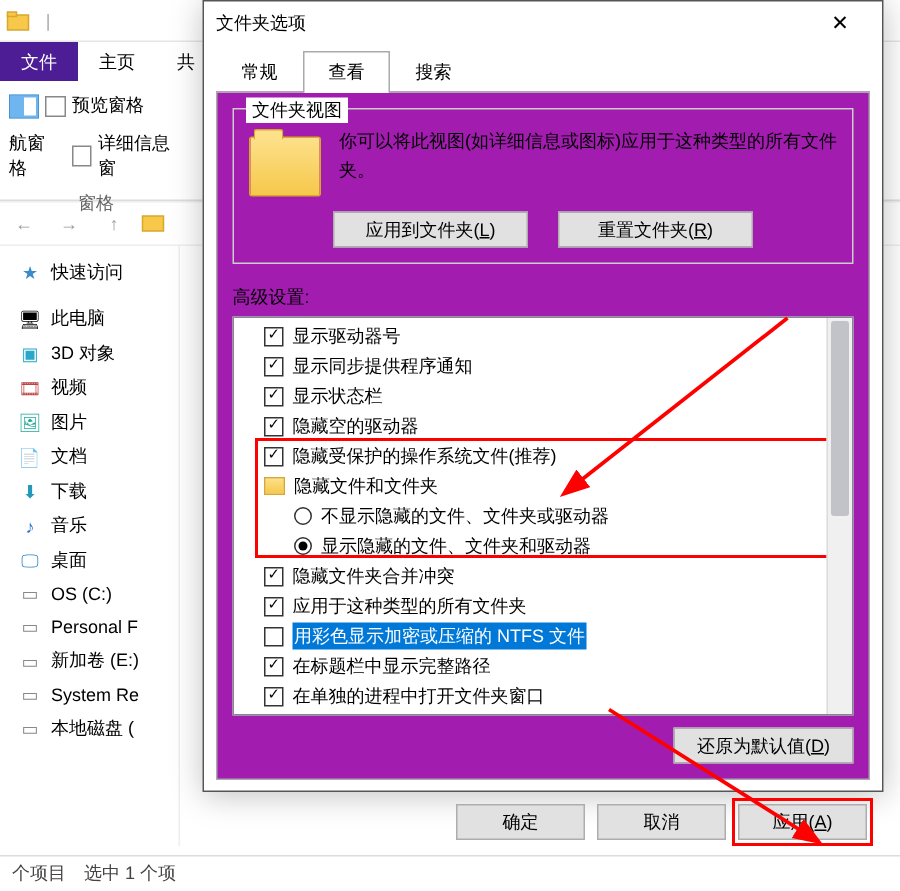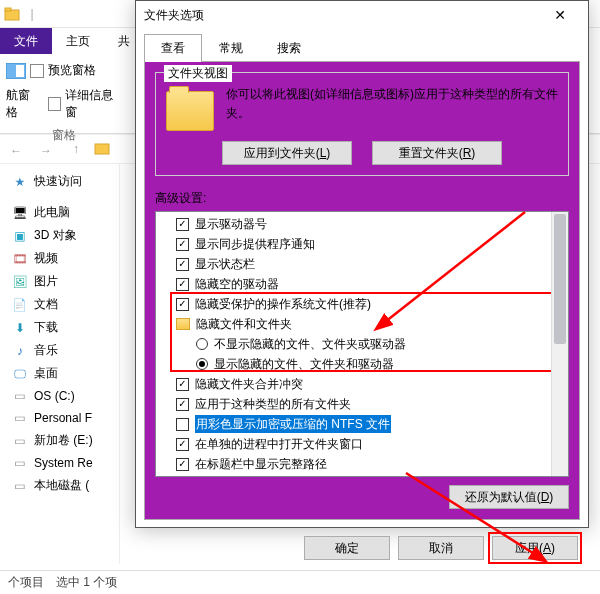--- a/index.html
+++ b/index.html
@@ -186,22 +186,22 @@
     <span>选中 1 个项</span>
   </div>
 </div>
 
 <div class="dialog">
   <div class="dlg-title">
     <span class="ttl">文件夹选项</span>
     <div class="dlg-close">✕</div>
   </div>
   <div class="dlg-tabs">
+    <div class="dlg-tab">常规</div>
     <div class="dlg-tab active">查看</div>
-    <div class="dlg-tab">常规</div>
     <div class="dlg-tab">搜索</div>
   </div>
   <div class="dlg-body">
     <div class="group">
       <div class="group-title">文件夹视图</div>
       <div class="group-inner">
         <div class="folder-icon"></div>
         <div class="group-text">你可以将此视图(如详细信息或图标)应用于这种类型的所有文件夹。</div>
       </div>
       <div class="group-btns">
@@ -256,25 +256,25 @@
           <div class="adv-item">
             <span class="adv-chk checked"></span>
             <span class="lbl">应用于这种类型的所有文件夹</span>
           </div>
           <div class="adv-item selected">
             <span class="adv-chk"></span>
             <span class="lbl">用彩色显示加密或压缩的 NTFS 文件</span>
           </div>
           <div class="adv-item">
             <span class="adv-chk checked"></span>
+            <span class="lbl">在标题栏中显示完整路径</span>
+          </div>
+          <div class="adv-item">
+            <span class="adv-chk checked"></span>
             <span class="lbl">在单独的进程中打开文件夹窗口</span>
-          </div>
-          <div class="adv-item">
-            <span class="adv-chk checked"></span>
-            <span class="lbl">在标题栏中显示完整路径</span>
           </div>
         </div>
       <div class="redbox1"></div>
       <div class="adv-scroll">
           <div class="adv-thumb"></div>
         </div>
     </div>
 
     <div class="restore-row">
       <div class="winbtn">

